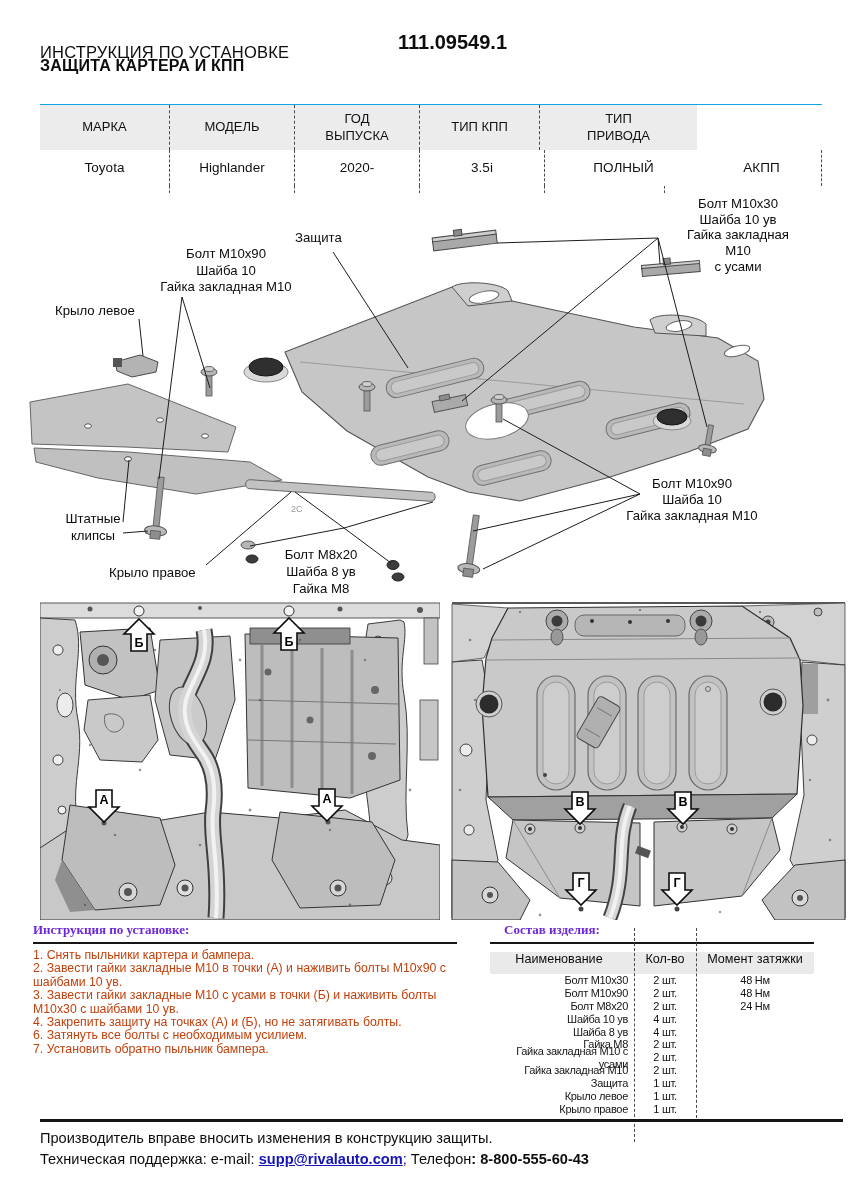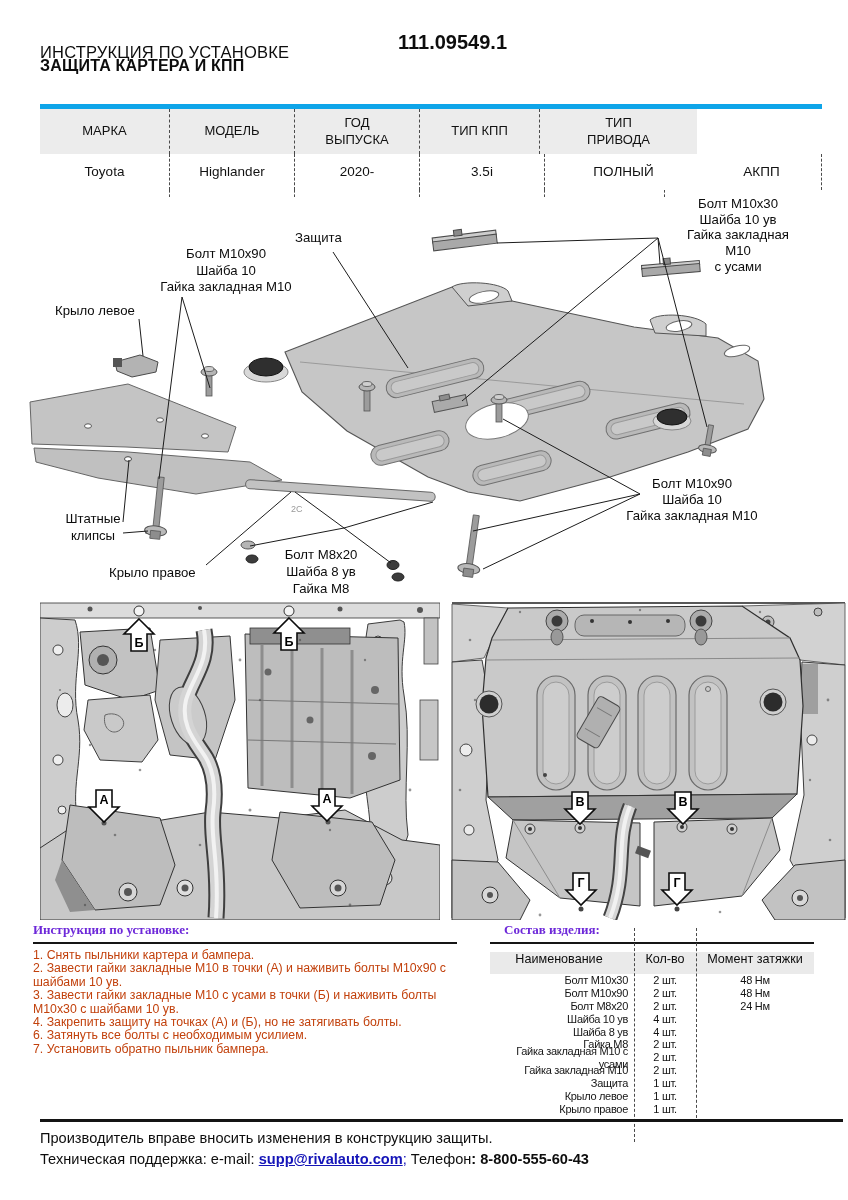--- a/index.html
+++ b/index.html
@@ -6,21 +6,21 @@
   .page{position:relative;width:848px;height:1200px;background:#ffffff;
         font-family:"Liberation Sans",sans-serif;color:#111;overflow:hidden;}
   .abs{position:absolute;}
 
   
   .title1{left:40px;top:36px;font-size:16.5px;letter-spacing:.2px;color:#0d0d0d;margin-top:7px;}
   .title2{left:40px;top:57px;font-size:16px;font-weight:bold;letter-spacing:.2px;color:#0d0d0d;}
   .partnum{left:398px;top:31px;font-size:20px;font-weight:bold;color:#0d0d0d;}
 
   
-  .spec{left:40px;top:104px;width:782px;border-top:5px solid #0ea5e9;}
+  .spec{left:40px;top:104px;width:782px;border-top:1px solid #0ea5e9;}
   .spec-row{display:flex;}
   .spec-cell{display:flex;align-items:center;justify-content:center;text-align:center;
              white-space:pre-line;box-sizing:border-box;line-height:1.25;}
   .spec-cell.dash{border-right:1px dashed #4a4a4a;}
   .spec-head .spec-cell{height:45px;background:#ececec;font-size:13px;}
   .spec-vals .spec-cell{height:36px;font-size:13.5px;}
   .spec-tail .spec-cell{height:7px;}
   .c0{width:130px}.c1{width:125px}.c2{width:125px}.c3{width:125px}.c4{width:120px}.c5{width:157px}
 
   

